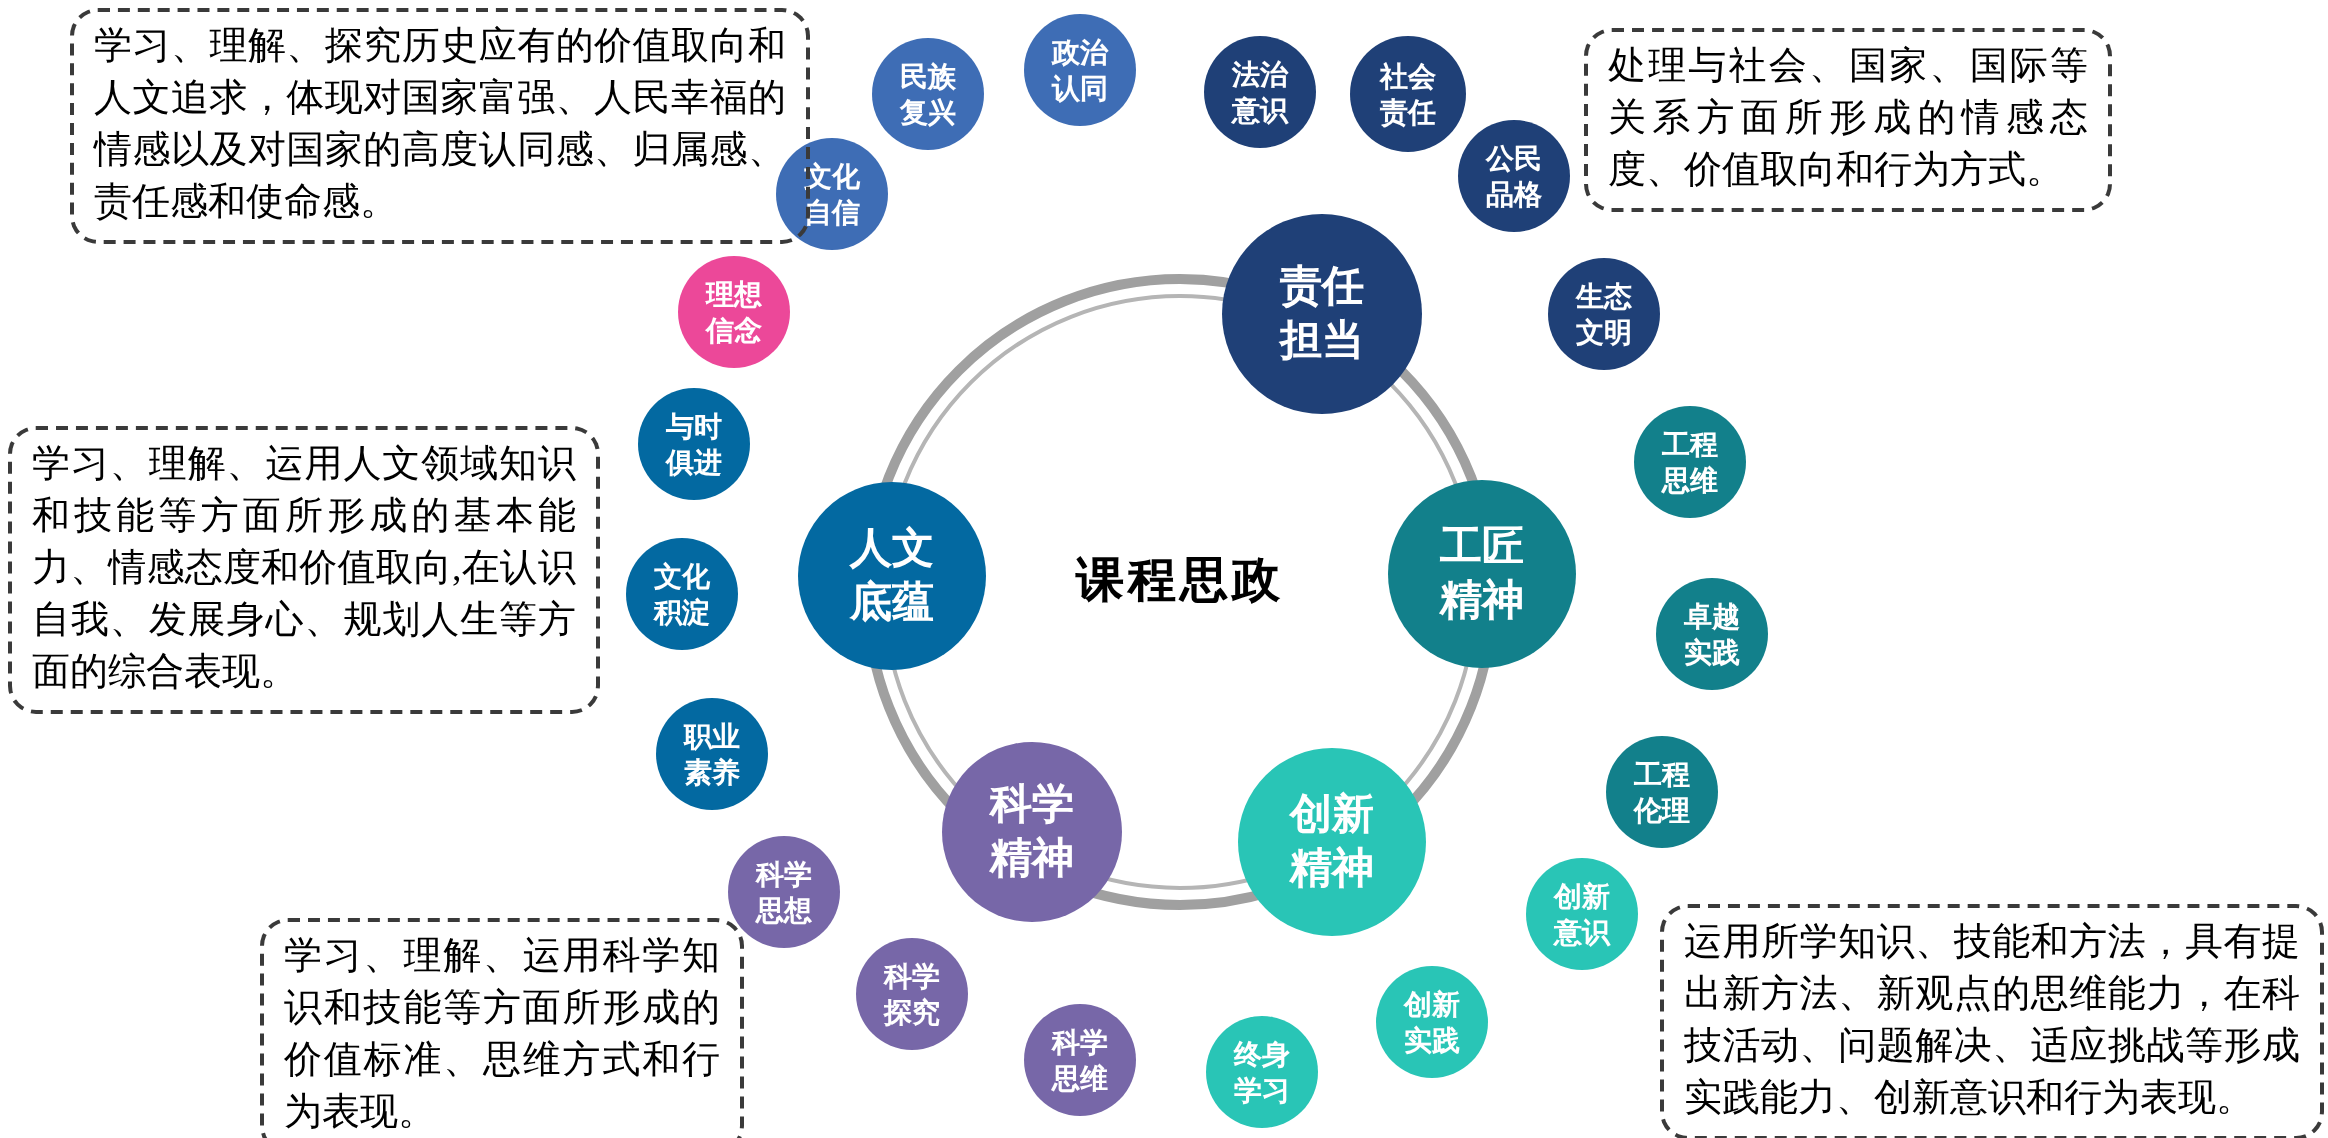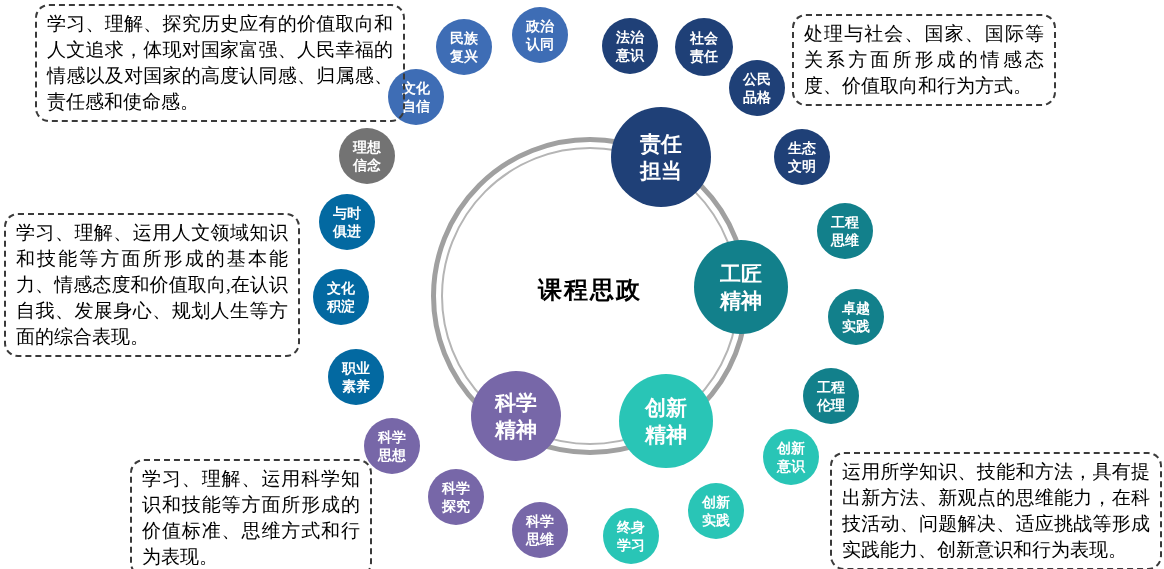--- a/index.html
+++ b/index.html
@@ -4,21 +4,21 @@
 <style>
   html,body{margin:0;padding:0;background:#ffffff;}
   .stage{position:relative;width:1164px;height:569px;background:#ffffff;overflow:hidden;
          font-family:"Liberation Sans",sans-serif;}
   .ring{position:absolute;border-style:solid;border-radius:50%;box-sizing:border-box;background:transparent;}
   .node{position:absolute;border-radius:50%;color:#ffffff;display:flex;align-items:center;justify-content:center;
         text-align:center;font-weight:bold;white-space:pre-line;box-sizing:border-box;}
   .main{font-size:21px;line-height:27px;z-index:3;}
   .sat{font-size:14px;line-height:18px;z-index:2;}
   .c-blue{background:#3e6db5;}
-  .c-blue2{background:#737373;}
+  .c-blue2{background:#ec4899;}
   .c-navy{background:#1f4077;}
   .c-teal{background:#12808b;}
   .c-turq{background:#29c5b6;}
   .c-purple{background:#7767a8;}
   .c-gray{background:#0369a1;}
   .center-label{position:absolute;text-align:center;font-size:24px;font-weight:bold;letter-spacing:2px;
         color:#000;z-index:3;font-family:"Liberation Sans",sans-serif;}
   .callout{position:absolute;box-sizing:border-box;border:2px dashed #3a3a3a;border-radius:14px;
         padding:5px 10px;font-family:"Liberation Serif",serif;font-size:19px;line-height:26px;
         text-align:justify;color:#000;z-index:4;background:#ffffff00;}
@@ -39,20 +39,22 @@
   <div class="center-label" style="left:470px;top:274px;width:240px;">课程思政</div>
 
   <div class="node main c-navy" style="left:611px;top:107px;width:100px;height:100px;">责任
 担当</div>
   <div class="node main c-teal" style="left:694px;top:240px;width:94px;height:94px;">工匠
 精神</div>
   <div class="node main c-turq" style="left:619px;top:374px;width:94px;height:94px;">创新
 精神</div>
   <div class="node main c-purple" style="left:471px;top:371px;width:90px;height:90px;">科学
 精神</div>
+  <div class="node main c-gray" style="left:399px;top:241px;width:94px;height:94px;">人文
+底蕴</div>
 
   <div class="node sat c-blue" style="left:512px;top:7px;width:56px;height:56px;">政治
 认同</div>
   <div class="node sat c-blue" style="left:436px;top:19px;width:56px;height:56px;">民族
 复兴</div>
   <div class="node sat c-blue" style="left:388px;top:69px;width:56px;height:56px;">文化
 自信</div>
   <div class="node sat c-blue2" style="left:339px;top:128px;width:56px;height:56px;">理想
 信念</div>
 

